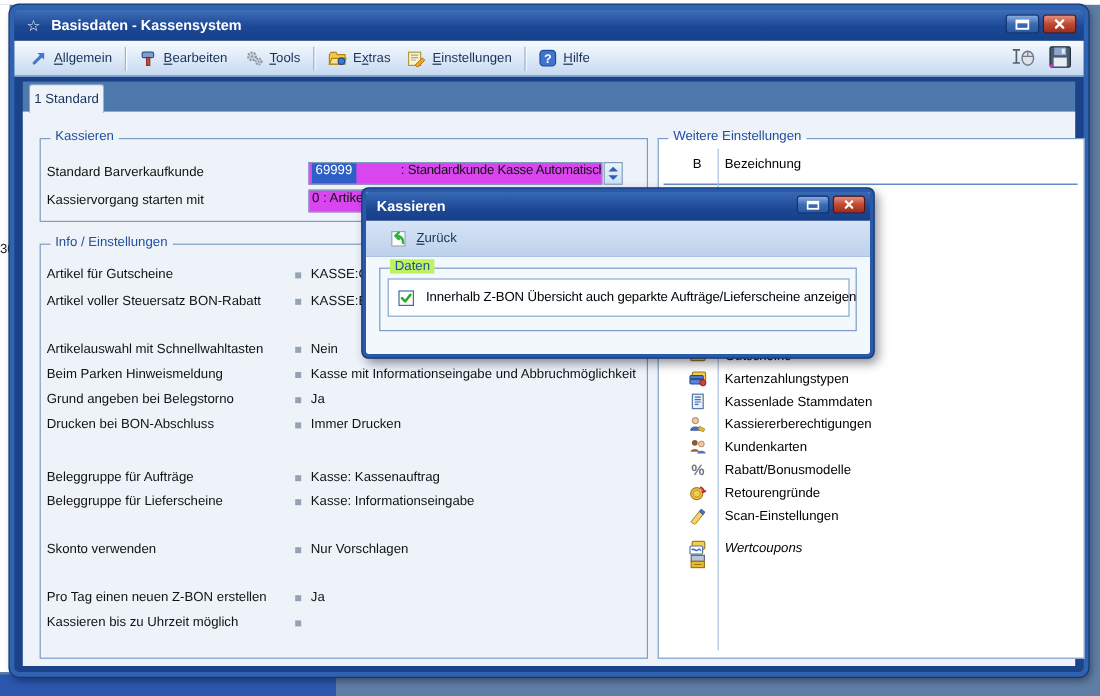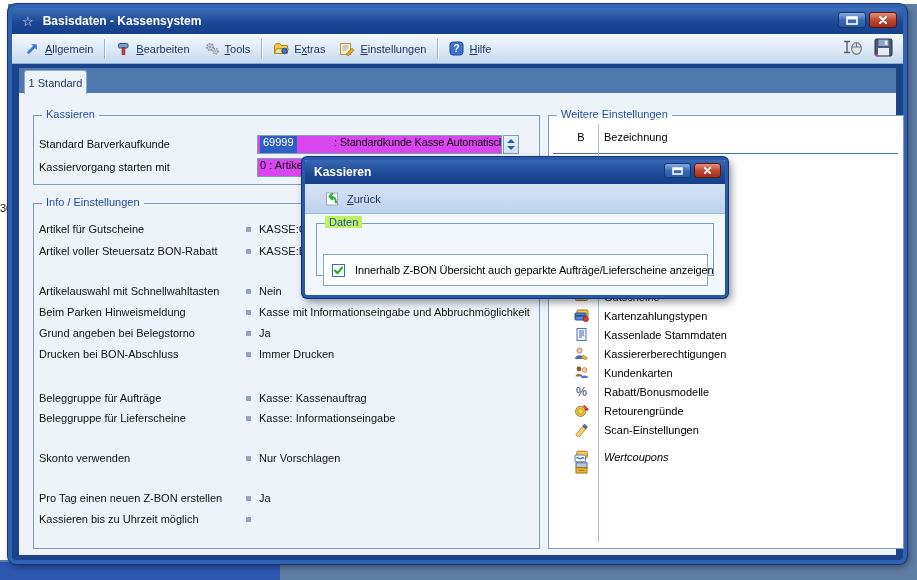--- a/index.html
+++ b/index.html
@@ -98,21 +98,21 @@
   .dlg-btns{position:absolute;right:4px;top:3px;display:flex;gap:3px}
   .dlg-btns .cap-btn{width:27px;height:15px}
   .dlg-toolbar{
     height:29px;background:linear-gradient(#d6e3f5,#bed2ec);border-bottom:1px solid #9ab7da;
     display:flex;align-items:center;padding-left:12px;color:#16325c;
   }
   .back-button{display:flex;align-items:center;gap:7px;padding:2px 6px;border-radius:3px}
   .dlg-fs{position:absolute;left:11px;top:63px;width:398px;height:53px;border:1px solid #7c9cc6;box-sizing:border-box}
   .dlg-fs .fs-legend{background:#bef264}
   .dlg-box{
-    position:absolute;left:6px;top:30px;width:385px;height:32px;box-sizing:border-box;
+    position:absolute;left:6px;top:8px;width:385px;height:32px;box-sizing:border-box;
     border:1px solid #8aa8cc;background:#fdfeff;display:flex;align-items:center;padding-left:8px;gap:10px;
   }
   .checkbox{width:13px;height:13px;box-sizing:border-box;border:1px solid #3a6ea5;background:#fff;
     display:flex;align-items:center;justify-content:center;flex:none}
   .cb-label{letter-spacing:-.1px;white-space:nowrap;color:#000}
 </style>
 </head>
 <body>
 
 <div class="topstrip"></div>

